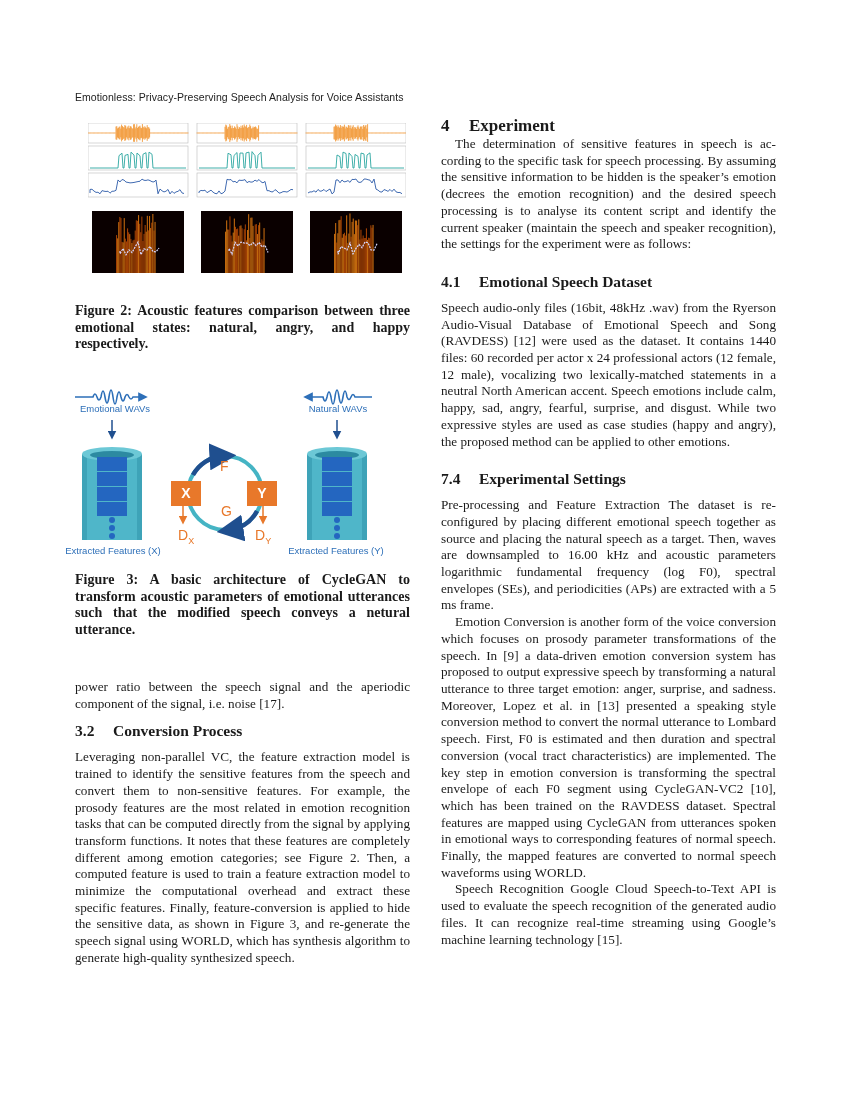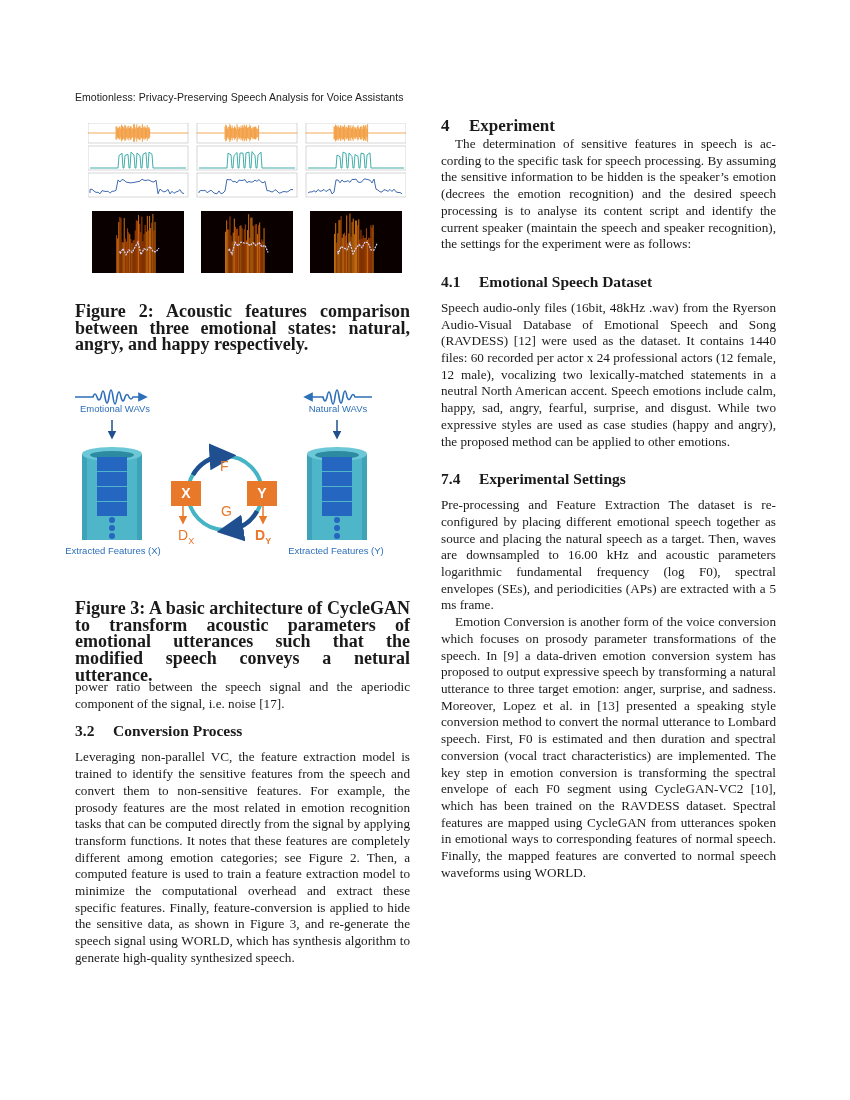--- a/index.html
+++ b/index.html
@@ -10,21 +10,21 @@
   .col { position: absolute; top: 0; width: 335px; }
   .col-left { left: 75px; }
   .col-right { left: 441px; }
   p.body { margin: 0; font-size: 13.2px; line-height: 16.7px; text-align: justify; hyphens: manual; }
   p.body.indent { text-indent: 14px; }
   .runin { font-weight: normal; }
   h2.sec { margin: 0; font-size: 17px; font-weight: bold; }
   h3.subsec { margin: 0; font-size: 15.5px; font-weight: bold; }
   .secnum { display: inline-block; width: 28px; }
   .subnum { display: inline-block; width: 38px; }
-  .caption { font-size: 18px; line-height: 16.7px; font-weight: bold; text-align: justify; margin: 0; }
+  .caption { font-size: 14px; line-height: 16.7px; font-weight: bold; text-align: justify; margin: 0; }
 
   
   .fig2 { position: absolute; left: 88px; top: 123px; width: 318px; height: 165px; }
 
   
   .fig3 { position: absolute; left: 65px; top: 375px; width: 340px; height: 185px; }
   .lbl-blue { position: absolute; font-family: "Liberation Sans", sans-serif; font-size: 9.5px; color: #2d6fb8; text-align: center; }
   .box-xy { position: absolute; width: 30px; height: 25px; background: #e8782a; color: #fff;
             font-family: "Liberation Sans", sans-serif; font-weight: bold; font-size: 14px; text-align: center; line-height: 25px; }
   .orange-lbl { position: absolute; font-family: "Liberation Sans", sans-serif; color: #e8782a; font-size: 14px; }
@@ -235,24 +235,24 @@
   <div class="lbl-blue" style="left:-5px; top:28px; width:110px;">Emotional WAVs</div>
   <div class="lbl-blue" style="left:218px; top:28px; width:110px;">Natural WAVs</div>
   <div class="lbl-blue" style="left:-12px; top:170px; width:120px;">Extracted Features (X)</div>
   <div class="lbl-blue" style="left:211px; top:170px; width:120px;">Extracted Features (Y)</div>
 
   <div class="box-xy" style="left:106px; top:106px;">X</div>
   <div class="box-xy" style="left:182px; top:106px;">Y</div>
   <div class="orange-lbl" style="left:155px; top:83px;">F</div>
   <div class="orange-lbl" style="left:156px; top:128px;">G</div>
   <div class="orange-lbl" style="left:113px; top:152px;"><span>D</span><sub style="font-size:9px">X</sub></div>
-  <div class="orange-lbl" style="left:190px; top:152px;font-weight:bold;"><span>D</span><sub style="font-size:9px">Y</sub></div>
-</div>
-
-<div class="col col-left" style="top:600px;">
+  <div class="orange-lbl" style="left:190px; top:152px;"><span>D</span><sub style="font-size:9px">Y</sub></div>
+</div>
+
+<div class="col col-left" style="top:572px;">
   <p class="caption">Figure 3: A basic architecture of CycleGAN to transform acoustic parameters of emotional utterances such that the modified speech conveys a netural utterance.</p>
 </div>
 
 <div class="col col-left" style="top:679px;">
   <p class="body">power ratio between the speech signal and the aperiodic component of the signal, i.e. noise [17].</p>
   <h3 class="subsec" style="margin-top:10px;">
     <span class="subnum">3.2</span><span>Conversion Process</span>
   </h3>
   <p class="body" style="margin-top:9px;">Leveraging non-parallel VC, the feature extraction model is trained to identify the sensitive features from the speech and convert them to non-sensitive features. For example, the prosody features are the most related in emotion recognition tasks that can be computed directly from the signal by ap­plying transform functions. It notes that these features are completely different among emotion categories; see Figure 2. Then, a computed feature is used to train a feature extrac­tion model to minimize the computational overhead and extract these specific features. Finally, feature-conversion is applied to hide the sensitive data, as shown in Figure 3, and re-generate the speech signal using WORLD, which has syn­thesis algorithm to generate high-quality synthesized speech.</p>
 </div>
@@ -266,13 +266,14 @@
   <h3 class="subsec" style="margin-top:20px;">
     <span class="subnum">4.1</span><span>Emotional Speech Dataset</span>
   </h3>
   <p class="body" style="margin-top:9px;">Speech audio-only files (16bit, 48kHz .wav) from the Ryer­son Audio-Visual Database of Emotional Speech and Song (RAVDESS) [12] were used as the dataset. It contains 1440 files: 60 recorded per actor x 24 professional actors (12 fe­male, 12 male), vocalizing two lexically-matched statements in a neutral North American accent. Speech emotions in­clude calm, happy, sad, angry, fearful, surprise, and disgust. While two expressive styles are used as case studies (happy and angry), the proposed method can be applied to other emotions.</p>
 
   <h3 class="subsec" style="margin-top:20px;">
     <span class="subnum">7.4</span><span>Experimental Settings</span>
   </h3>
   <p class="body" style="margin-top:9px;"><span class="runin">Pre-processing and Feature Extraction</span><span> The dataset is re­configured by placing different emotional speech together as source and placing the natural speech as a target. Then, waves are downsampled to 16.00 kHz and acoustic param­eters logarithmic fundamental frequency (log F0), spectral envelopes (SEs), and periodicities (APs) are extracted with a 5 ms frame.</span></p>
   <p class="body indent"><span class="runin">Emotion Conversion</span><span> is another form of the voice con­version which focuses on prosody parameter transforma­tions of the speech. In [9] a data-driven emotion conver­sion system has proposed to output expressive speech by transforming a natural utterance to three target emotion: anger, surprise, and sadness. Moreover, Lopez et al. in [13] presented a speaking style conversion method to convert the normal utterance to Lombard speech. First, F0 is esti­mated and then duration and spectral conversion (vocal tract characteristics) are implemented. The key step in emotion conversion is transforming the spectral envelope of each F0 segment using CycleGAN-VC2 [10], which has been trained on the RAVDESS dataset. Spectral features are mapped using CycleGAN from utterances spoken in emotional ways to cor­responding features of normal speech. Finally, the mapped features are converted to normal speech waveforms using WORLD.</span></p>
+  <p class="body indent"><span class="runin">Speech Recognition</span><span> Google Cloud Speech-to-Text API is used to evaluate the speech recognition of the generated au­dio files. It can recognize real-time streaming using Google’s machine learning technology [15].</span></p>
 </div>
 
 </body></html>

